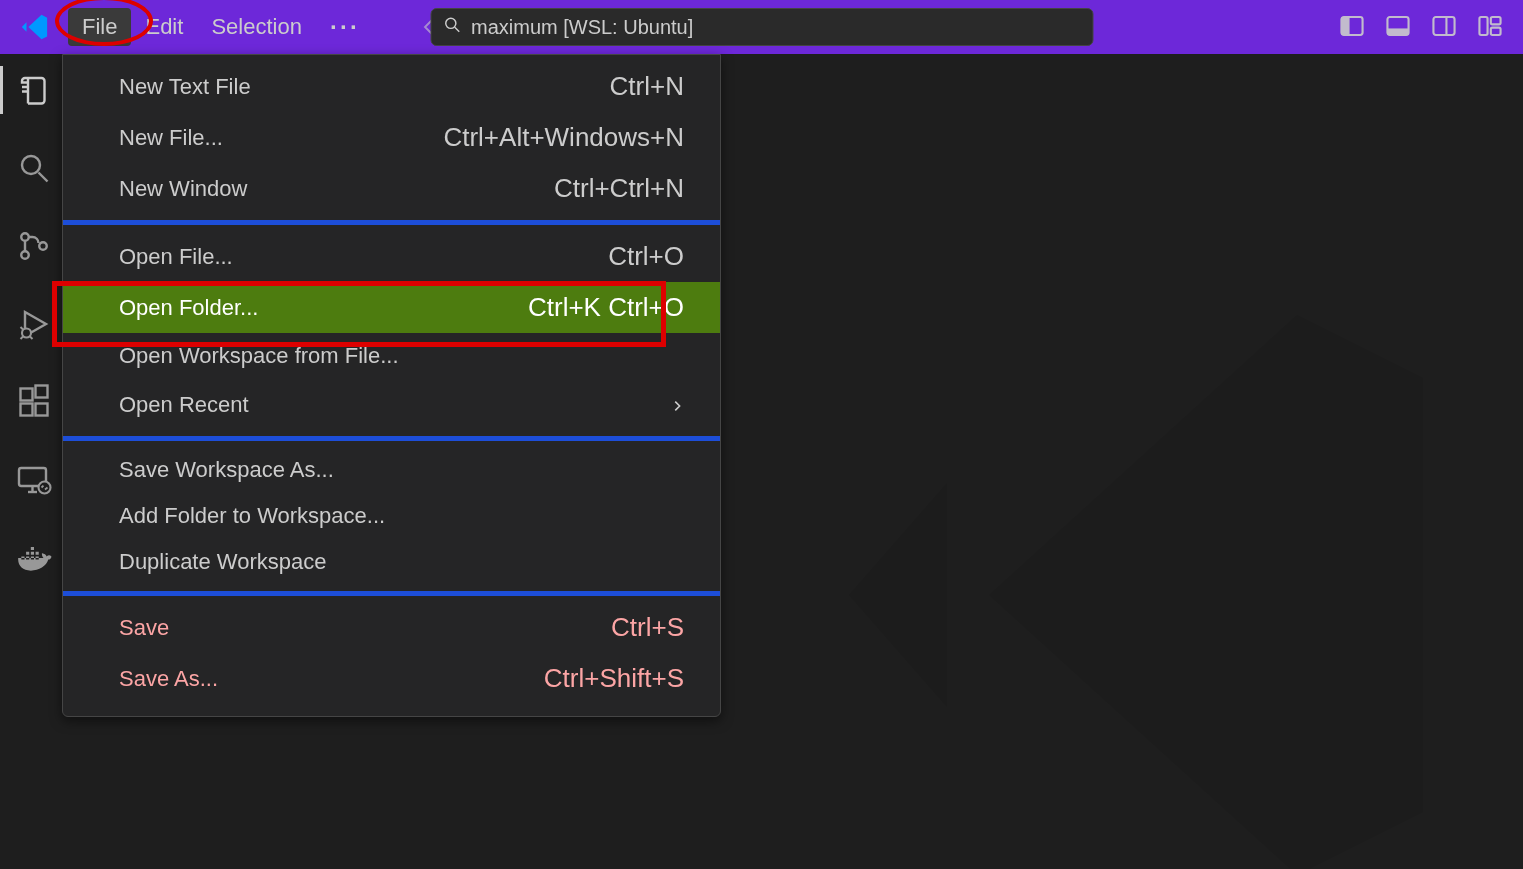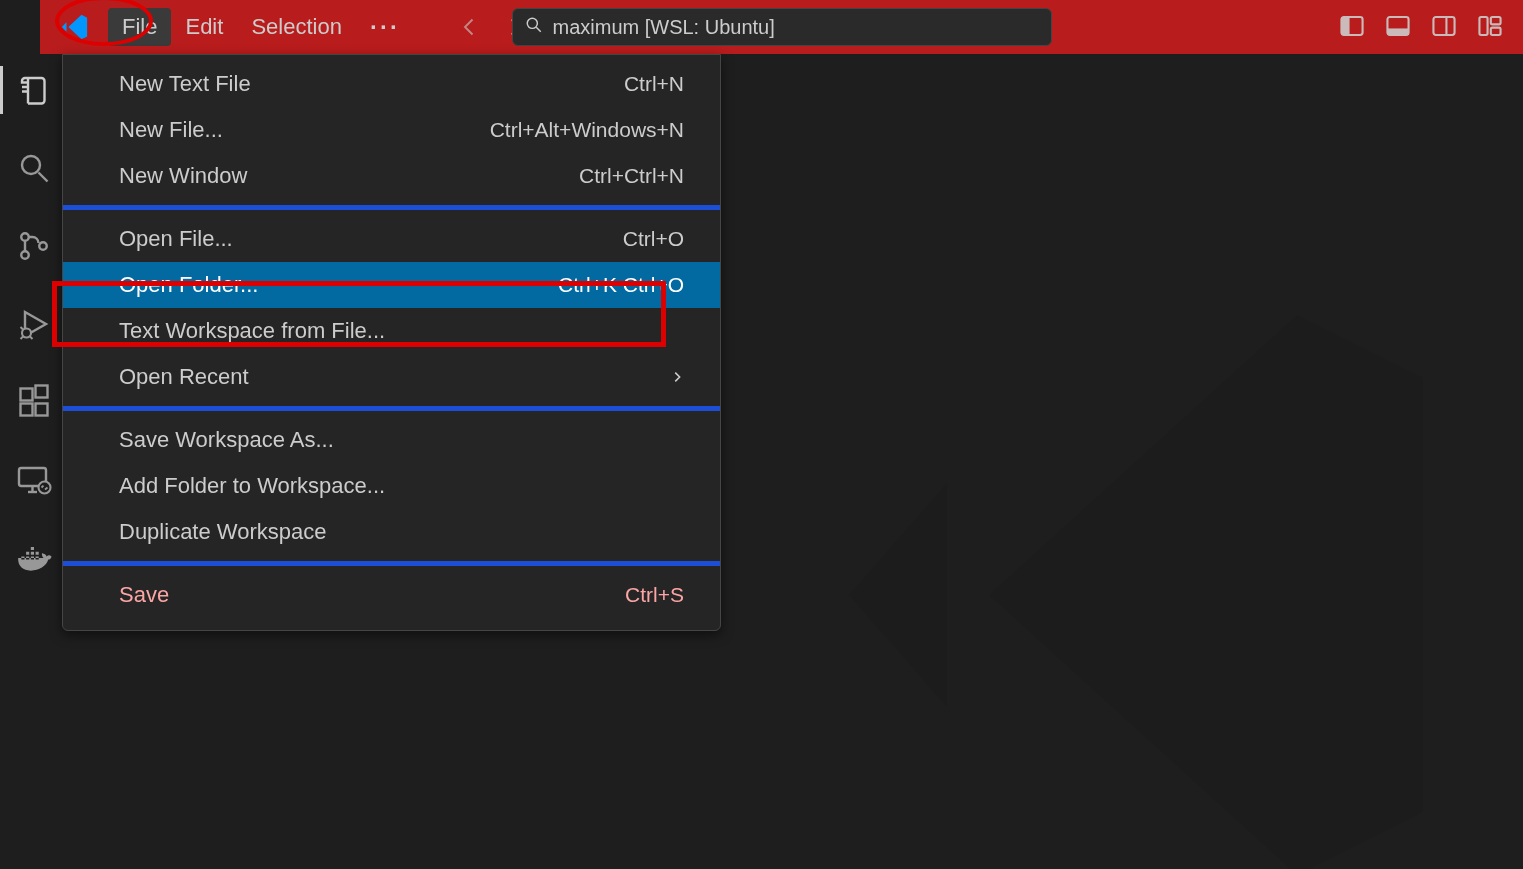--- a/index.html
+++ b/index.html
@@ -1,49 +1,49 @@
 <!DOCTYPE html>
 <html><head>
   <meta charset="utf-8">
   <style>
     * { margin: 0; padding: 0; box-sizing: border-box; font-family: -apple-system, BlinkMacSystemFont, "Segoe UI", sans-serif; }
     body { background: #1e1e1e; color: #cccccc; width: 1523px; height: 869px; overflow: hidden; position: relative; }
 
     
-    .title-bar { height: 54px; display: flex; align-items: center; background: #b91c1c; position: relative; margin-left: 40px; }
+    .title-bar { height: 54px; display: flex; align-items: center; background: #6d28d9; position: relative; }
     .logo { width: 68px; display: flex; align-items: center; justify-content: center; }
     .menu-bar { display: flex; align-items: center; gap: 0; }
     .menu-item { padding: 6px 14px; font-size: 22px; color: #cccccc; cursor: pointer; border-radius: 4px; }
     .menu-item.active { background: #3a3a3a; }
     .ellipsis { padding: 6px 14px; font-size: 24px; font-weight: bold; letter-spacing: 2px; cursor: pointer; }
     .nav-arrows { display: flex; gap: 12px; margin-left: 40px; }
     .nav-arrow { width: 32px; height: 32px; display: flex; align-items: center; justify-content: center; opacity: 0.6; cursor: pointer; }
-    .search-container { position: absolute; left: 50%; transform: translateX(-50%); width: 540px; height: 38px; background: #2a2a2a; border: 1px solid #444; border-radius: 6px; display: flex; align-items: center; padding: 0 12px; gap: 10px; }
+    .search-container { position: absolute; left: 50%; transform: translateX(-50%); width: 663px; height: 38px; background: #2a2a2a; border: 1px solid #444; border-radius: 6px; display: flex; align-items: center; padding: 0 12px; gap: 10px; }
     .search-text { font-size: 20px; color: #cccccc; }
     .layout-controls { position: absolute; right: 18px; display: flex; gap: 18px; align-items: center; }
     .layout-icon { width: 28px; height: 28px; cursor: pointer; opacity: 0.9; }
 
     
     .activity-bar { position: absolute; left: 0; top: 54px; width: 68px; height: calc(100% - 54px); background: #1e1e1e; display: flex; flex-direction: column; align-items: center; padding-top: 12px; gap: 30px; }
     .activity-item { width: 48px; height: 48px; display: flex; align-items: center; justify-content: center; cursor: pointer; opacity: 0.7; position: relative; }
     .activity-item.active { opacity: 1; }
     .activity-item.active::before { content: ''; position: absolute; left: -10px; top: 0; width: 3px; height: 100%; background: #cccccc; }
 
     
     .editor-area { position: absolute; left: 68px; top: 54px; right: 0; bottom: 0; background: #1e1e1e; display: flex; align-items: center; justify-content: center; }
     .bg-logo { position: absolute; right: 30px; bottom: -80px; opacity: 0.06; }
 
     
     .dropdown { position: absolute; left: 62px; top: 54px; width: 659px; background: #252526; border: 1px solid #454545; box-shadow: 0 4px 12px rgba(0,0,0,0.5); border-radius: 0 0 6px 6px; z-index: 100; padding-bottom: 6px; }
     .menu-group { padding: 6px 0; }
     .menu-group + .menu-group { border-top: 5px solid #1d4ed8; }
     .menu-row { display: flex; justify-content: space-between; align-items: center; padding: 10px 36px 10px 56px; font-size: 22px; cursor: pointer; color: #cccccc; }
-    .menu-row.selected { background: #0369a1; color: #ffffff; }
+    .menu-row.selected { background: #4d7c0f; color: #ffffff; }
     .menu-row.disabled { color: #fca5a5; }
-    .menu-row .shortcut { font-size: 21px; }
+    .menu-row .shortcut { font-size: 26px; }
 
     
     .red-circle { position: absolute; left: 55px; top: -4px; width: 98px; height: 50px; border: 4px solid #dd0000; border-radius: 50%; z-index: 200; pointer-events: none; }
     .red-box { position: absolute; left: 52px; top: 281px; width: 614px; height: 66px; border: 5px solid #dd0000; z-index: 200; pointer-events: none; }
   </style>
 </head>
 <body>
 
 <div class="title-bar">
   <div class="logo">
@@ -186,21 +186,21 @@
     <div class="menu-group">
       <div class="menu-row">
         <span>Open File...</span>
         <span class="shortcut">Ctrl+O</span>
       </div>
       <div class="menu-row selected">
         <span>Open Folder...</span>
         <span class="shortcut">Ctrl+K Ctrl+O</span>
       </div>
       <div class="menu-row">
-        <span>Text Workspace from File...</span>
+        <span>Open Workspace from File...</span>
         <span class="shortcut"></span>
       </div>
       <div class="menu-row">
         <span>Open Recent</span>
         <span class="shortcut"><svg width="14" height="14" viewBox="0 0 16 16">
             <path fill="none" stroke="currentColor" stroke-width="1.8" d="M6 3l5 5-5 5"></path>
           </svg></span>
       </div>
     </div>
     <div class="menu-group">
@@ -215,17 +215,21 @@
       <div class="menu-row">
         <span>Duplicate Workspace</span>
         <span class="shortcut"></span>
       </div>
     </div>
     <div class="menu-group">
       <div class="menu-row disabled">
         <span>Save</span>
         <span class="shortcut">Ctrl+S</span>
       </div>
+      <div class="menu-row disabled">
+        <span>Save As...</span>
+        <span class="shortcut">Ctrl+Shift+S</span>
+      </div>
     </div>
   </div>
 
 <div class="red-circle"></div>
 <div class="red-box"></div>
 
 </body></html>

